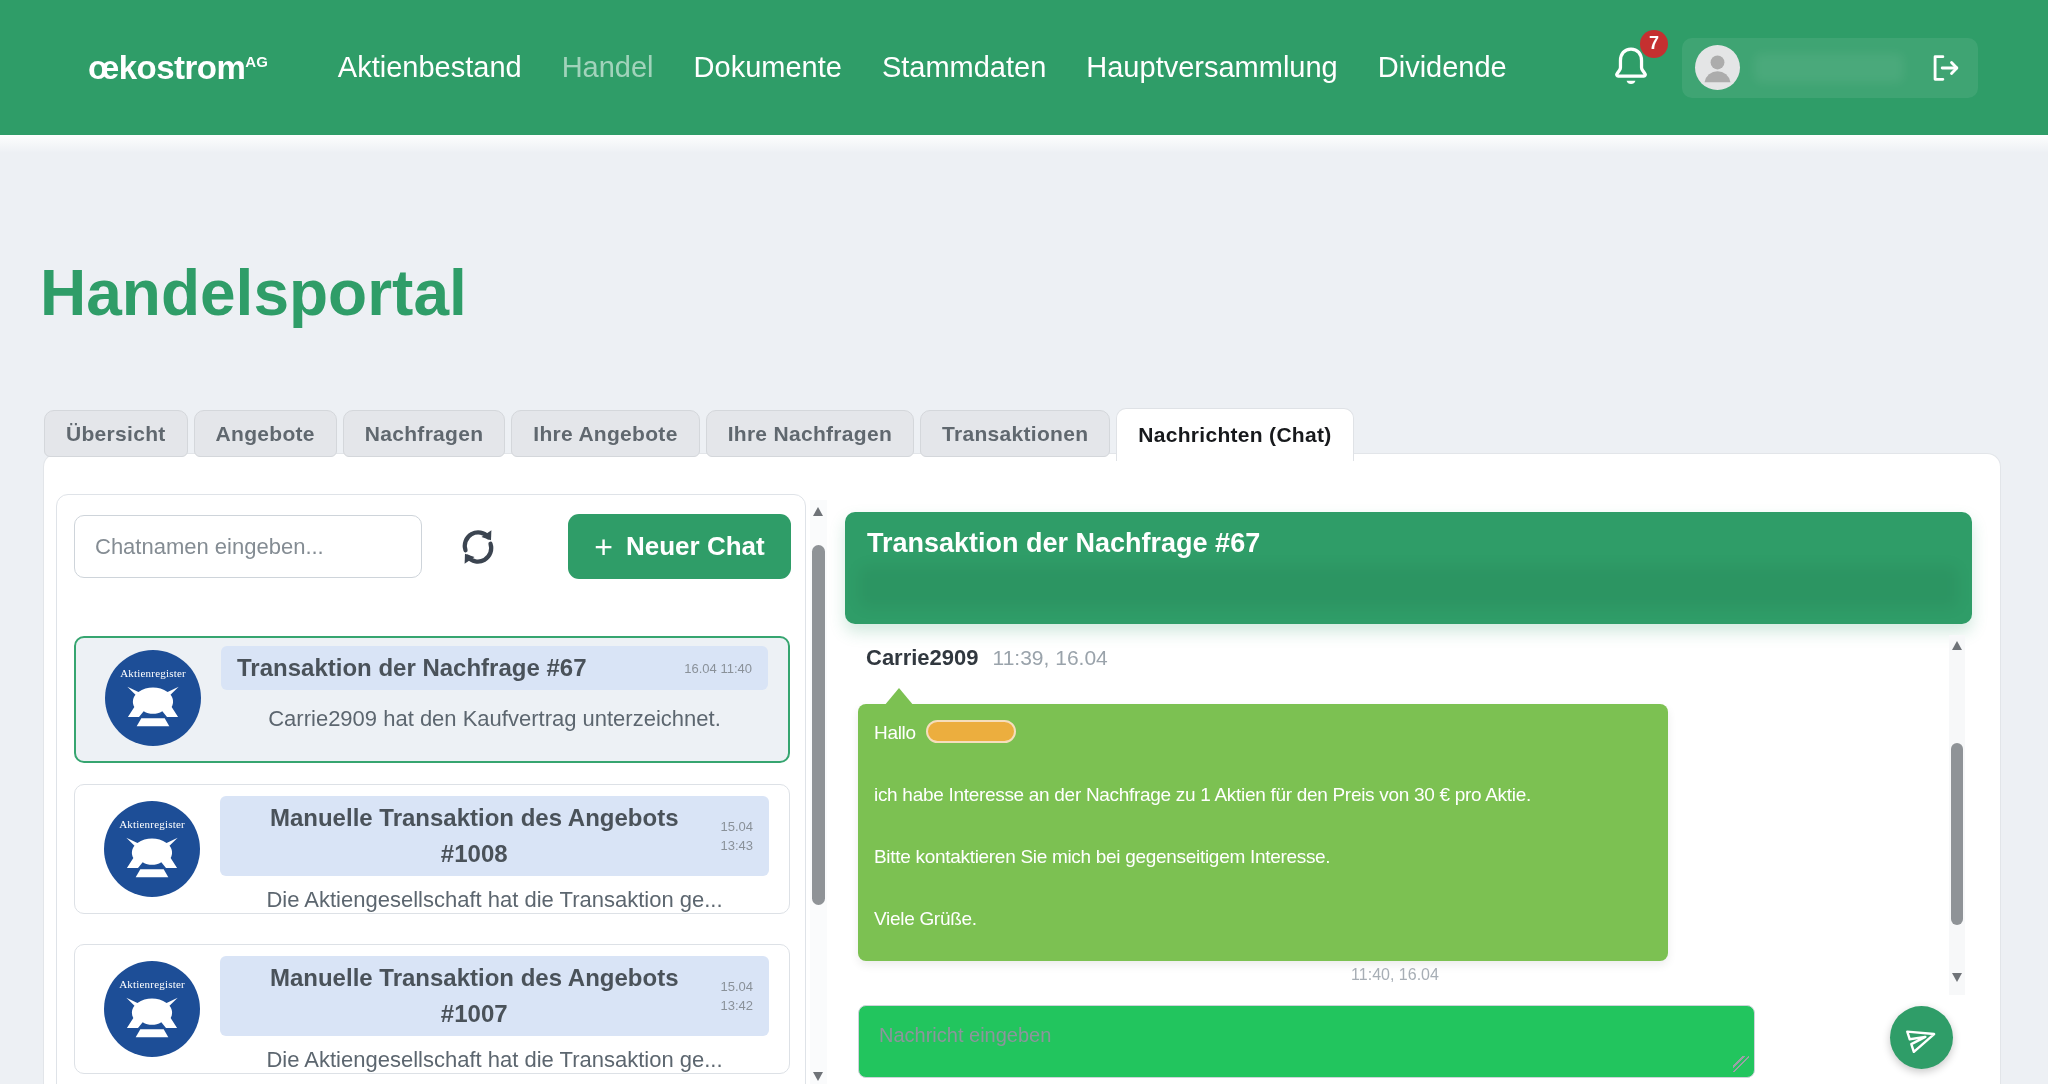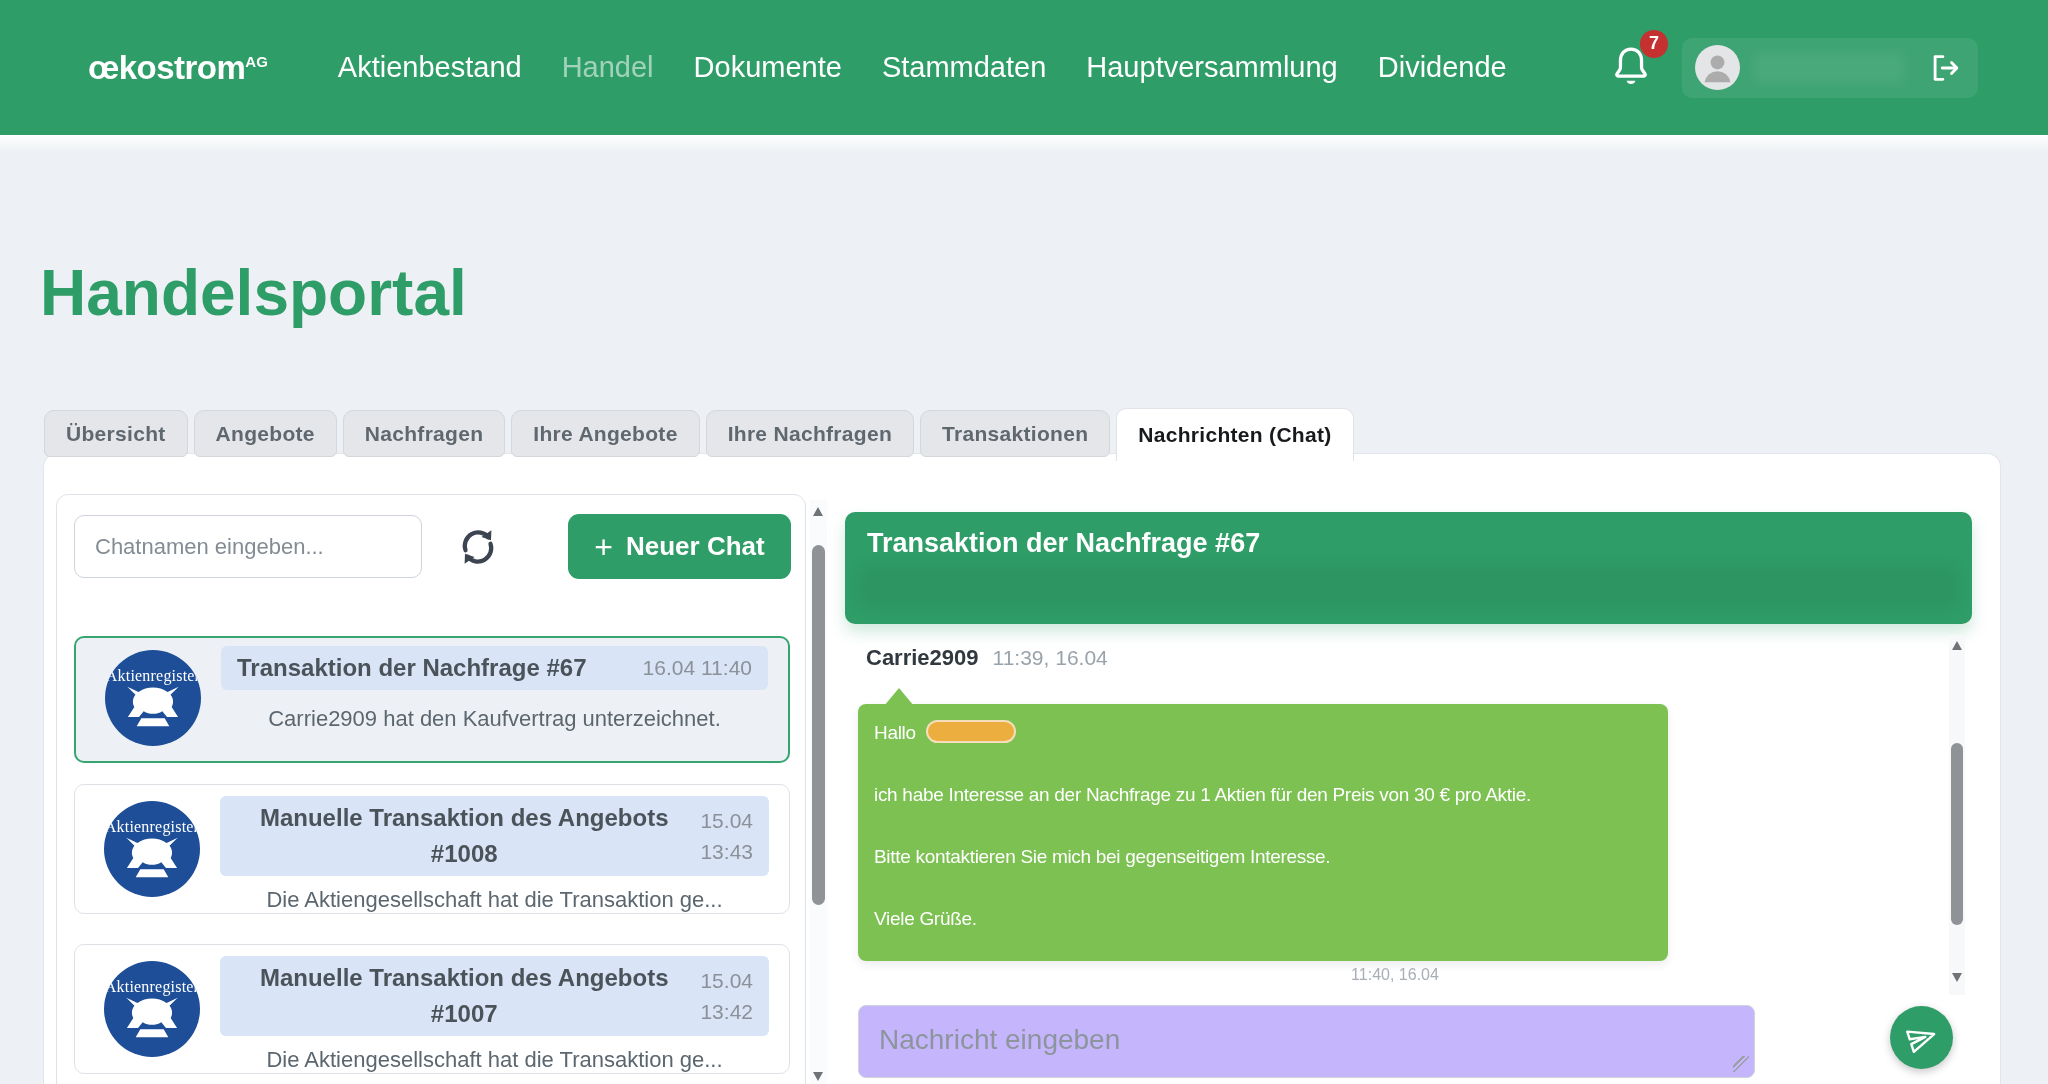--- a/index.html
+++ b/index.html
@@ -80,38 +80,38 @@
     background:#2f9d68; border:none; border-radius:11px; color:#fff;
     font-size:26px; font-weight:700; font-family:inherit; cursor:pointer;
     display:flex; align-items:center; justify-content:center; gap:13px;
   }
   .new-chat-plus { font-size:32px; font-weight:400; line-height:1; }
 
   .chat-item { position:absolute; left:17px; width:716px; border-radius:10px; cursor:pointer; }
   .chat-item .c-avatar { position:absolute; left:29px; width:96px; height:96px; border-radius:50%; background:#1d4e97; overflow:hidden; }
   .c-avatar .reg-label {
     position:absolute; left:0; right:0; top:17px; text-align:center; color:#fff;
-    font-family:"Liberation Serif", serif; font-size:16px; letter-spacing:.2px;
+    font-family:"Liberation Serif", serif; font-size:11px; letter-spacing:.2px;
   }
   .c-avatar svg { position:absolute; left:10px; top:32px; width:76px; height:56px; }
   .chat-item.selected { top:141px; height:127px; background:#edf1f5; border:2px solid #36a570; }
   .chat-item.plain { background:#fff; border:1px solid #dde1e6; }
   .item2 { top:289px; height:130px; }
   .item3 { top:449px; height:130px; }
 
   .title-strip {
     position:absolute; left:145px; right:20px; background:#d9e4f6; border-radius:6px;
     display:flex; align-items:center; padding:0 16px;
   }
   .chat-item.selected .title-strip { top:8px; height:44px; }
   .chat-item.plain .title-strip { top:11px; height:80px; }
   .strip-title { flex:1; font-size:24px; font-weight:700; color:#4a525a; }
   .chat-item.selected .strip-title { text-align:left; }
   .chat-item.plain .strip-title { text-align:center; line-height:1.5; padding-right:8px; }
-  .strip-time { font-size:21px; color:#8a9199; white-space:nowrap; }
+  .strip-time { font-size:13px; color:#8a9199; white-space:nowrap; }
   .strip-time.twoline { text-align:left; line-height:1.5; }
   .item-preview {
     position:absolute; left:145px; right:20px; text-align:center;
     font-size:22px; color:#5c666f; white-space:nowrap; overflow:hidden;
   }
   .chat-item.selected .item-preview { top:68px; }
   .chat-item.plain .item-preview { top:102px; }
 
   
   .lp-scroll { position:absolute; left:810px; top:500px; width:17px; height:584px; background:#fafbfc; z-index:4; }
@@ -148,21 +148,21 @@
   .name-pill {
     display:inline-block; width:90px; height:23px; margin-left:10px; vertical-align:-4px;
     background:#ecae3e; border:2px solid #f6debc; border-radius:12px;
   }
 
   .pending-time { position:absolute; left:845px; width:1100px; top:966px; text-align:center; font-size:16px; color:#a7aeb5; z-index:3; }
 
   .msg-input {
     position:absolute; left:858px; top:1005px; width:897px; height:73px;
     border:1px solid #ced4da; border-radius:8px; resize:none; outline:none;
-    font-size:28px; font-family:inherit; color:#495057; padding:18px 20px; background:#c4b5fd; z-index:3;
+    font-size:20px; font-family:inherit; color:#495057; padding:18px 20px; background:#22c55e; z-index:3;
   }
   .msg-input::placeholder { color:#8d959c; }
   .resize-grip { position:absolute; left:1733px; top:1056px; width:16px; height:16px; z-index:4; pointer-events:none; }
   .resize-grip::before {
     content:""; position:absolute; inset:0;
     background:
       linear-gradient(135deg, transparent 0 7px, #9aa0a6 7px 8.5px, transparent 8.5px 11px, #9aa0a6 11px 12.5px, transparent 12.5px);
   }
   .send-btn {
     position:absolute; left:1890px; top:1006px; width:63px; height:63px; border-radius:50%;

